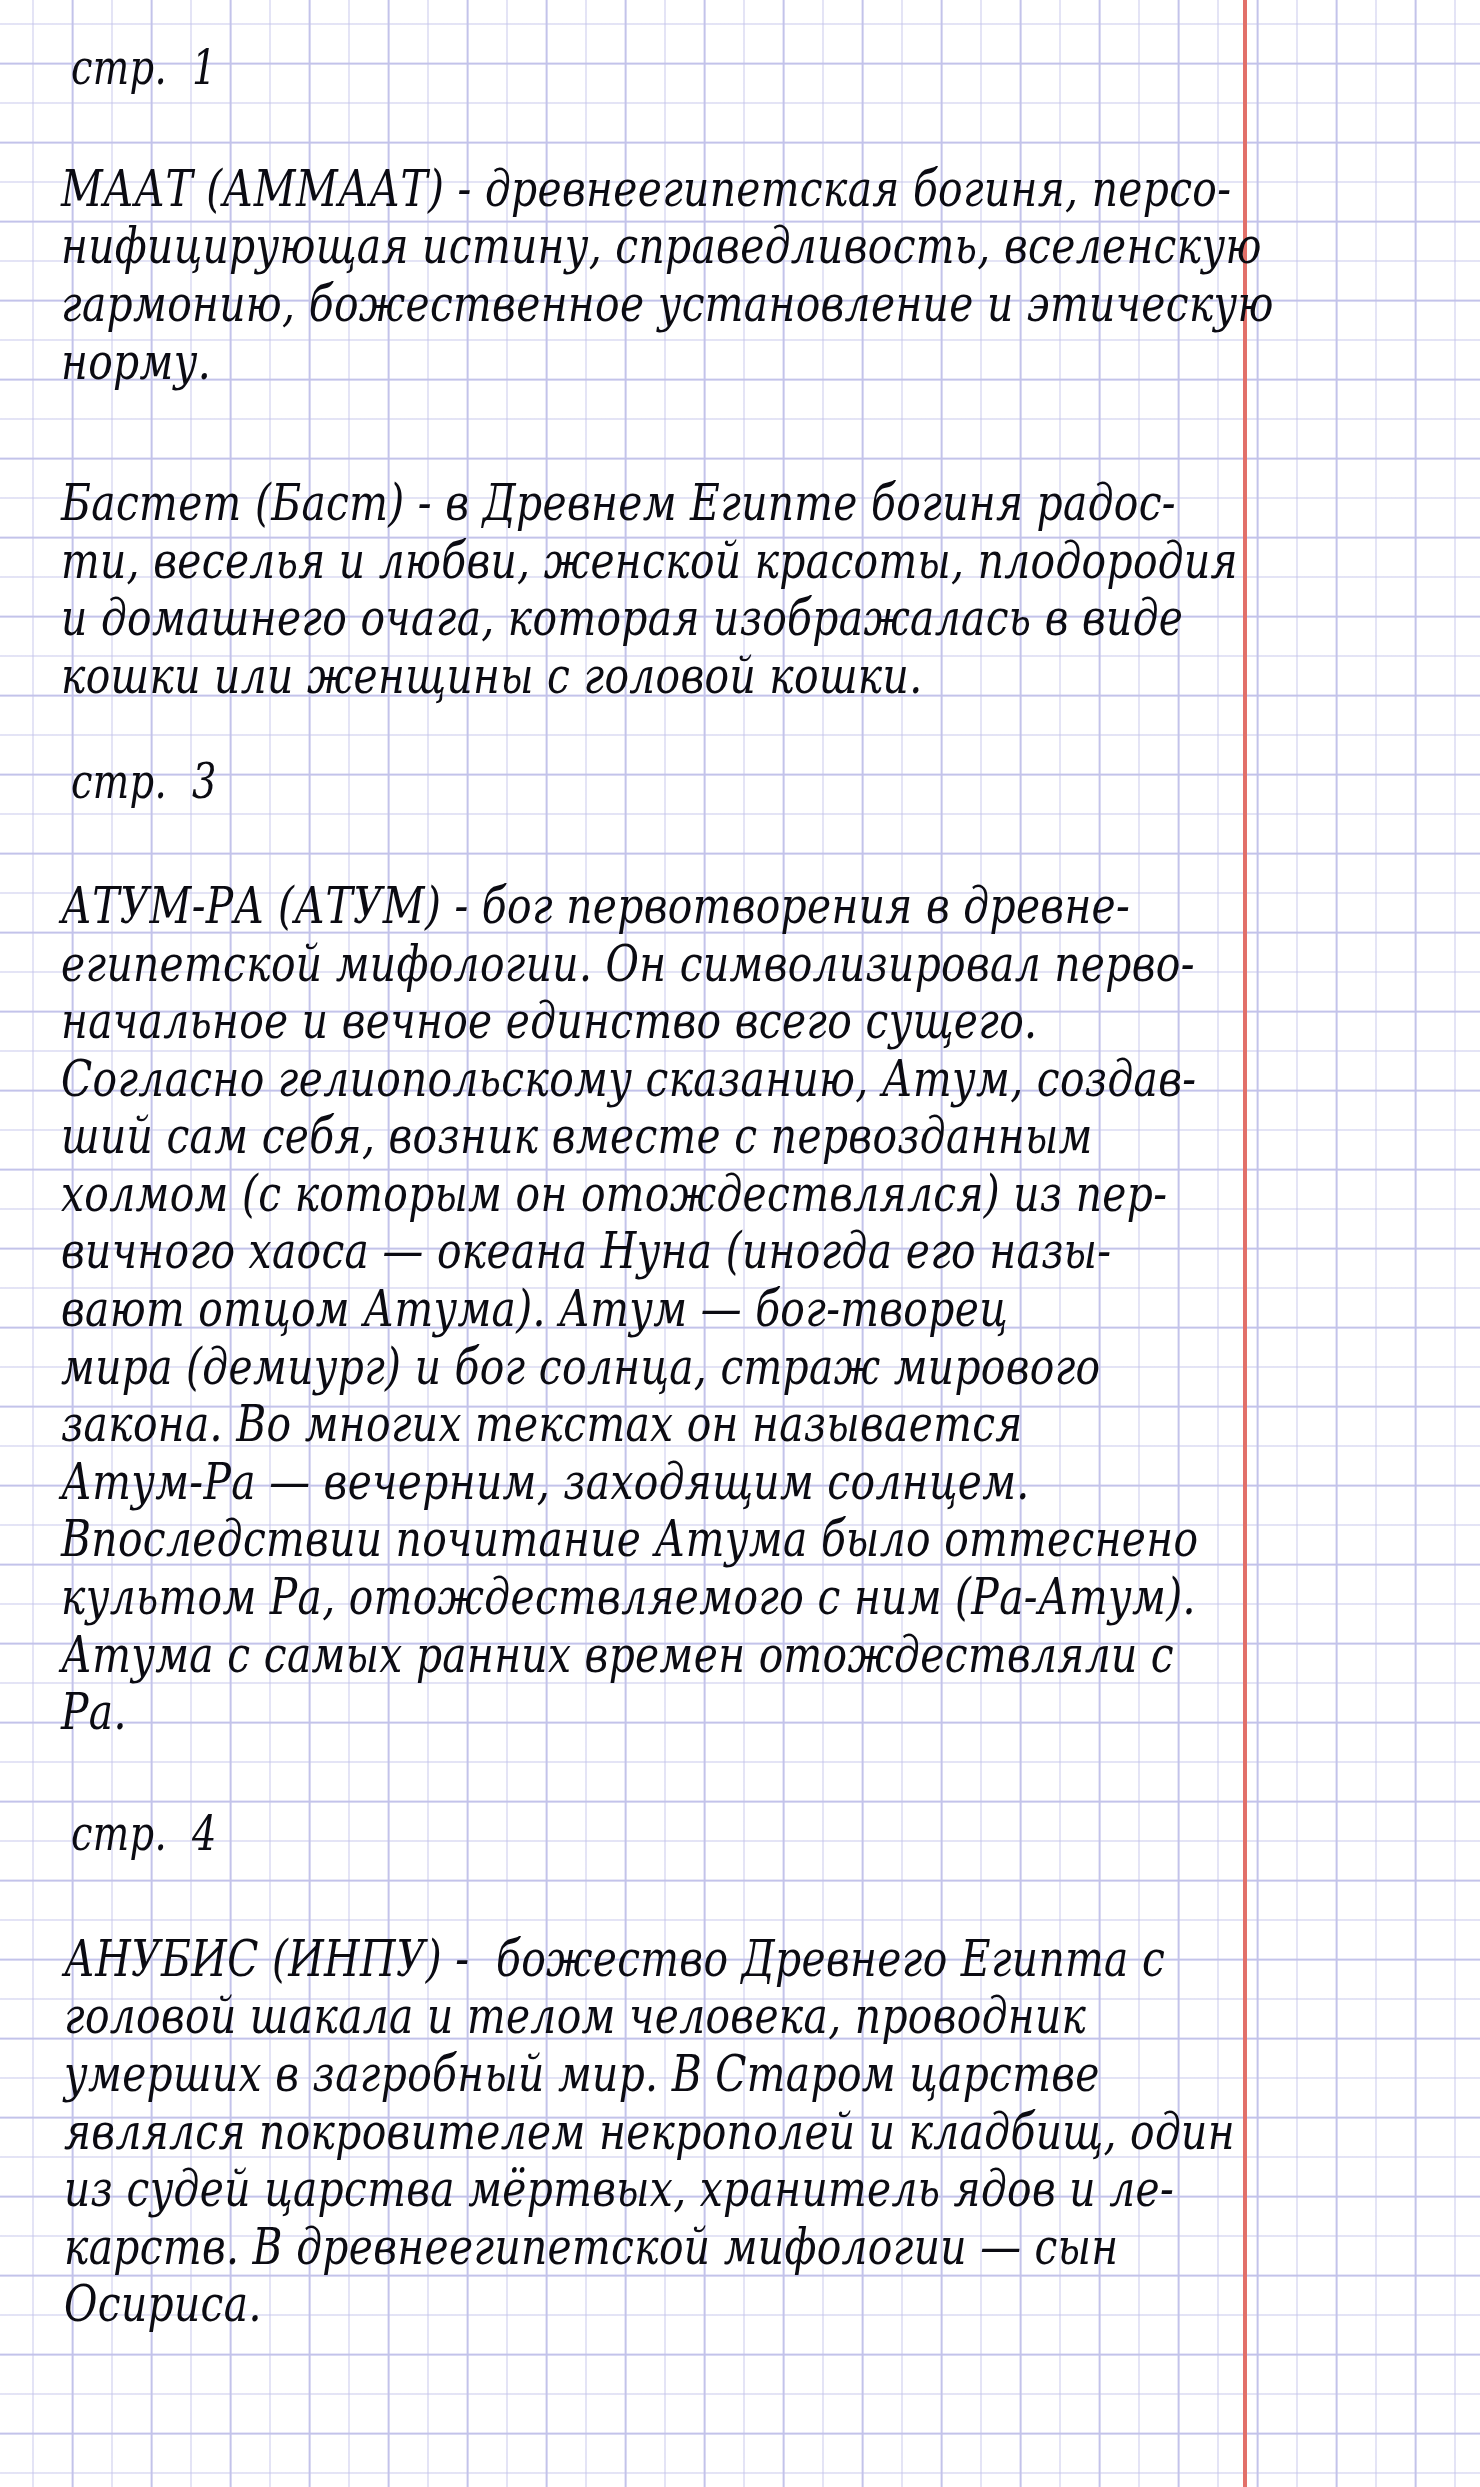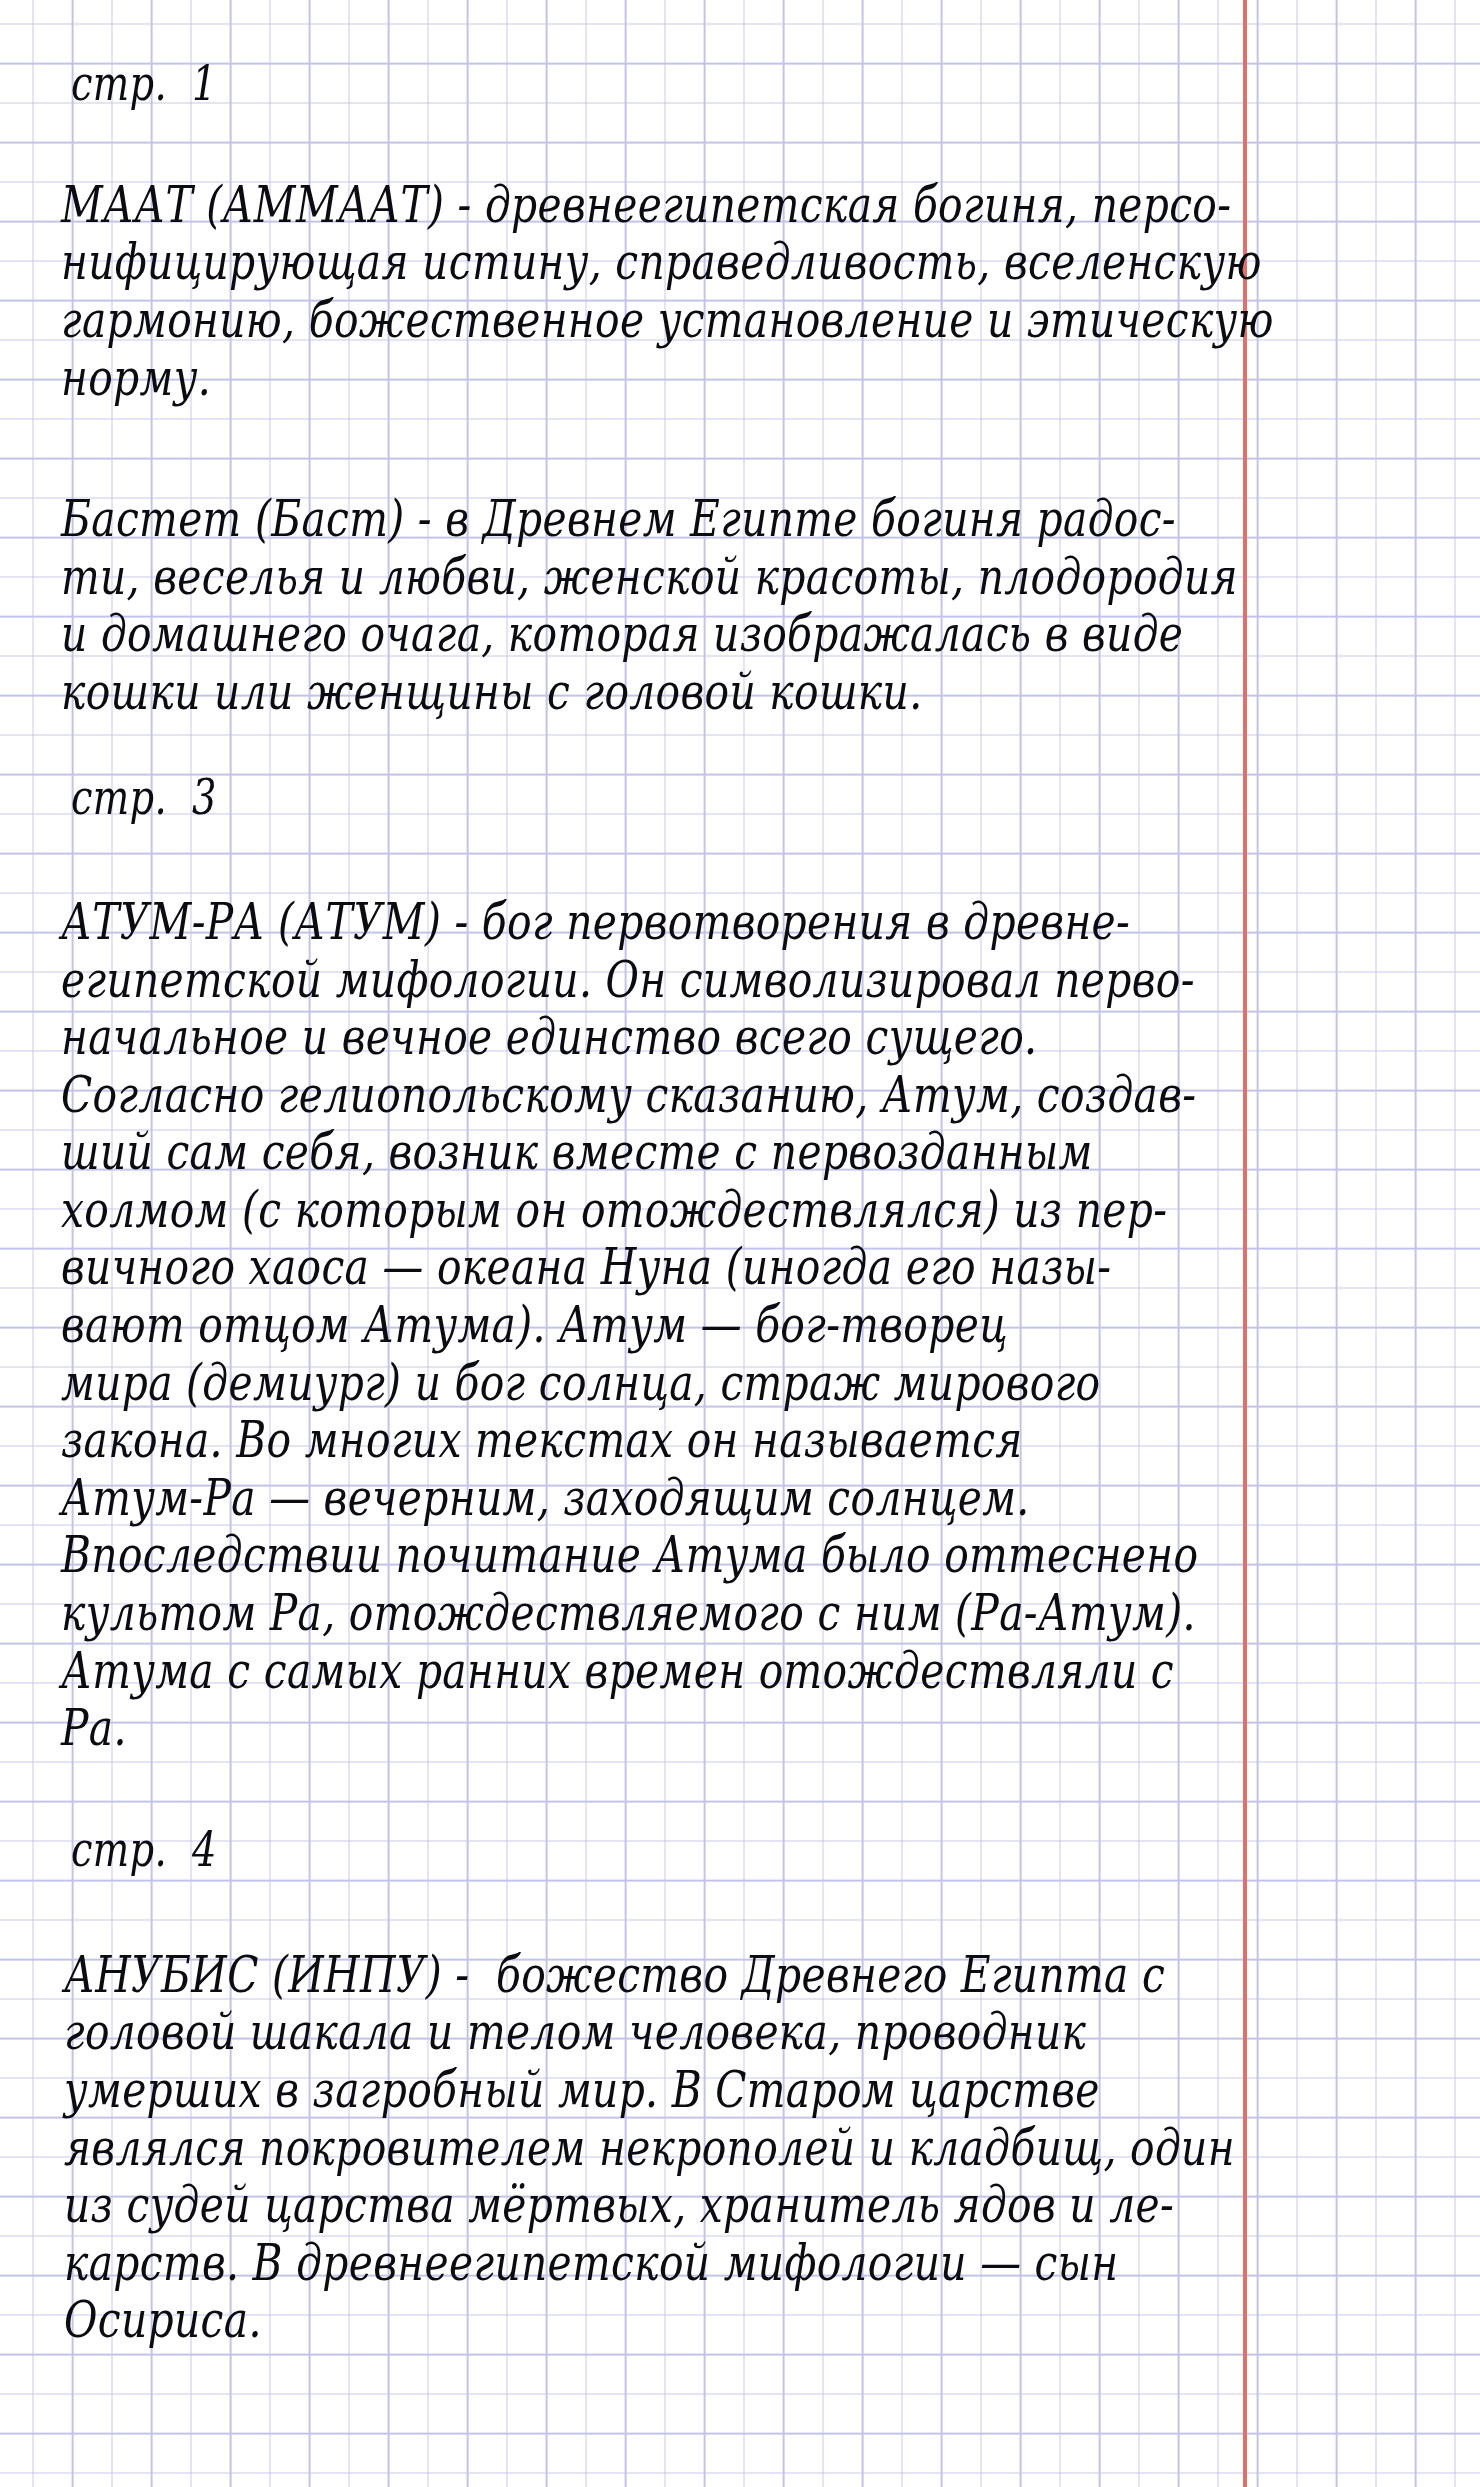--- a/index.html
+++ b/index.html
@@ -50,21 +50,21 @@
     left: 1243px;
     width: 4.1px;
     background: #e2706a;
     pointer-events: none;
   }
 
   
   #text-layer {
     position: absolute;
     left: 0;
-    top: 16px;
+    top: 0;
     width: 1234px;
     height: 2206px;
     text-decoration: underline;
   }
 
   .note-line {
     position: absolute;
     left: 64px;
     width: 1168px;
     color: #0b0b12;

